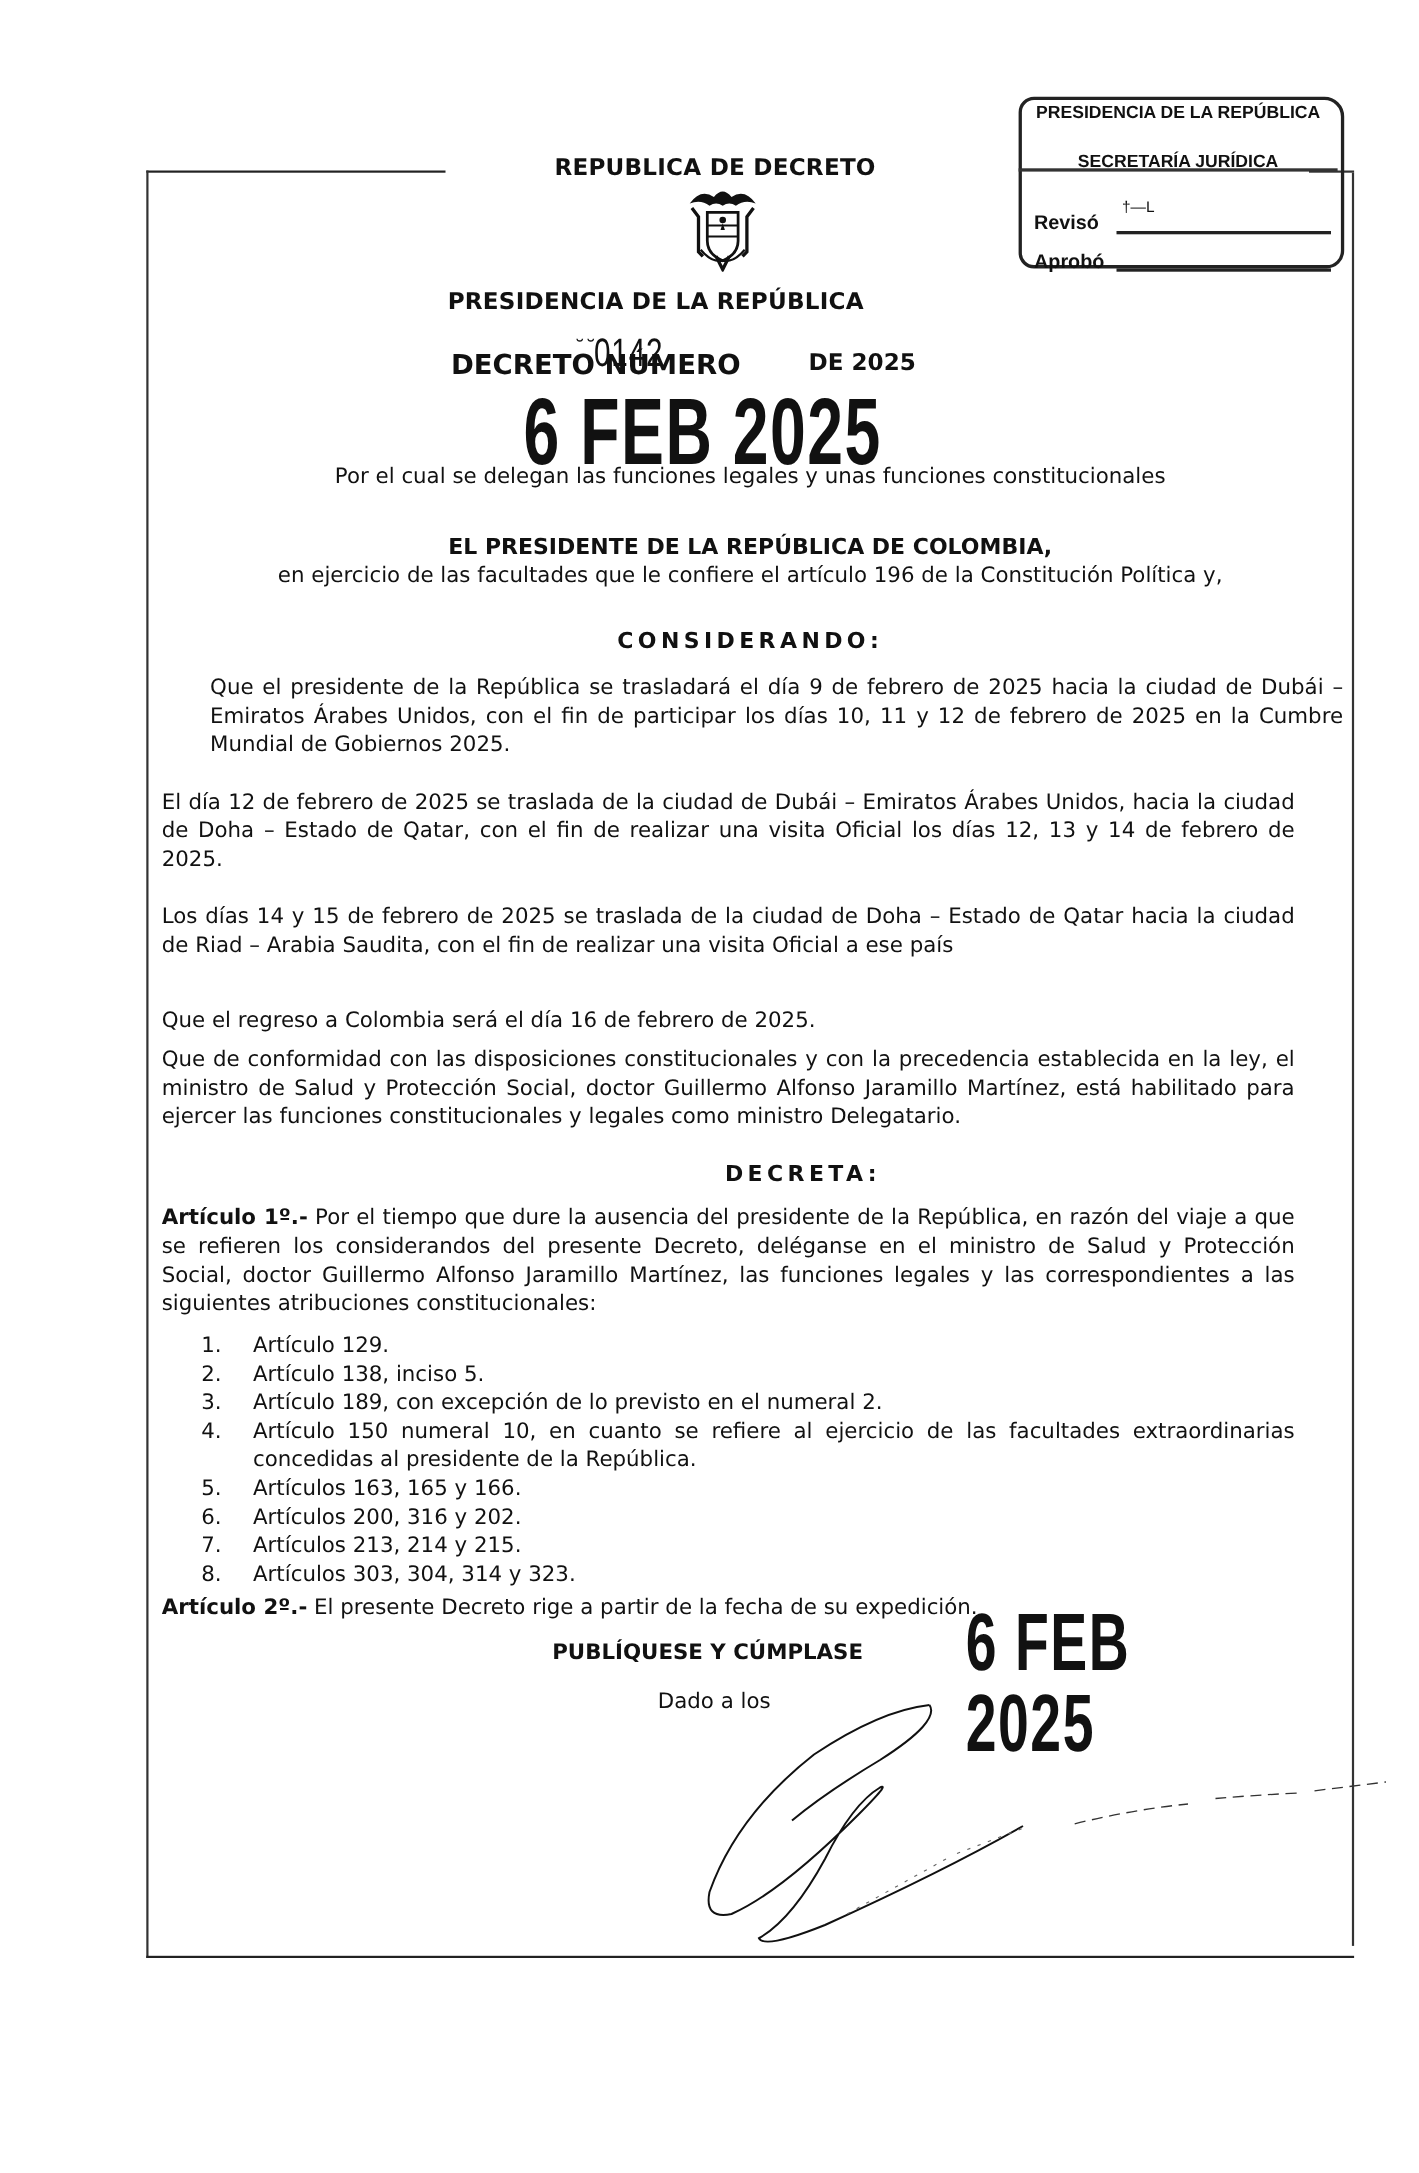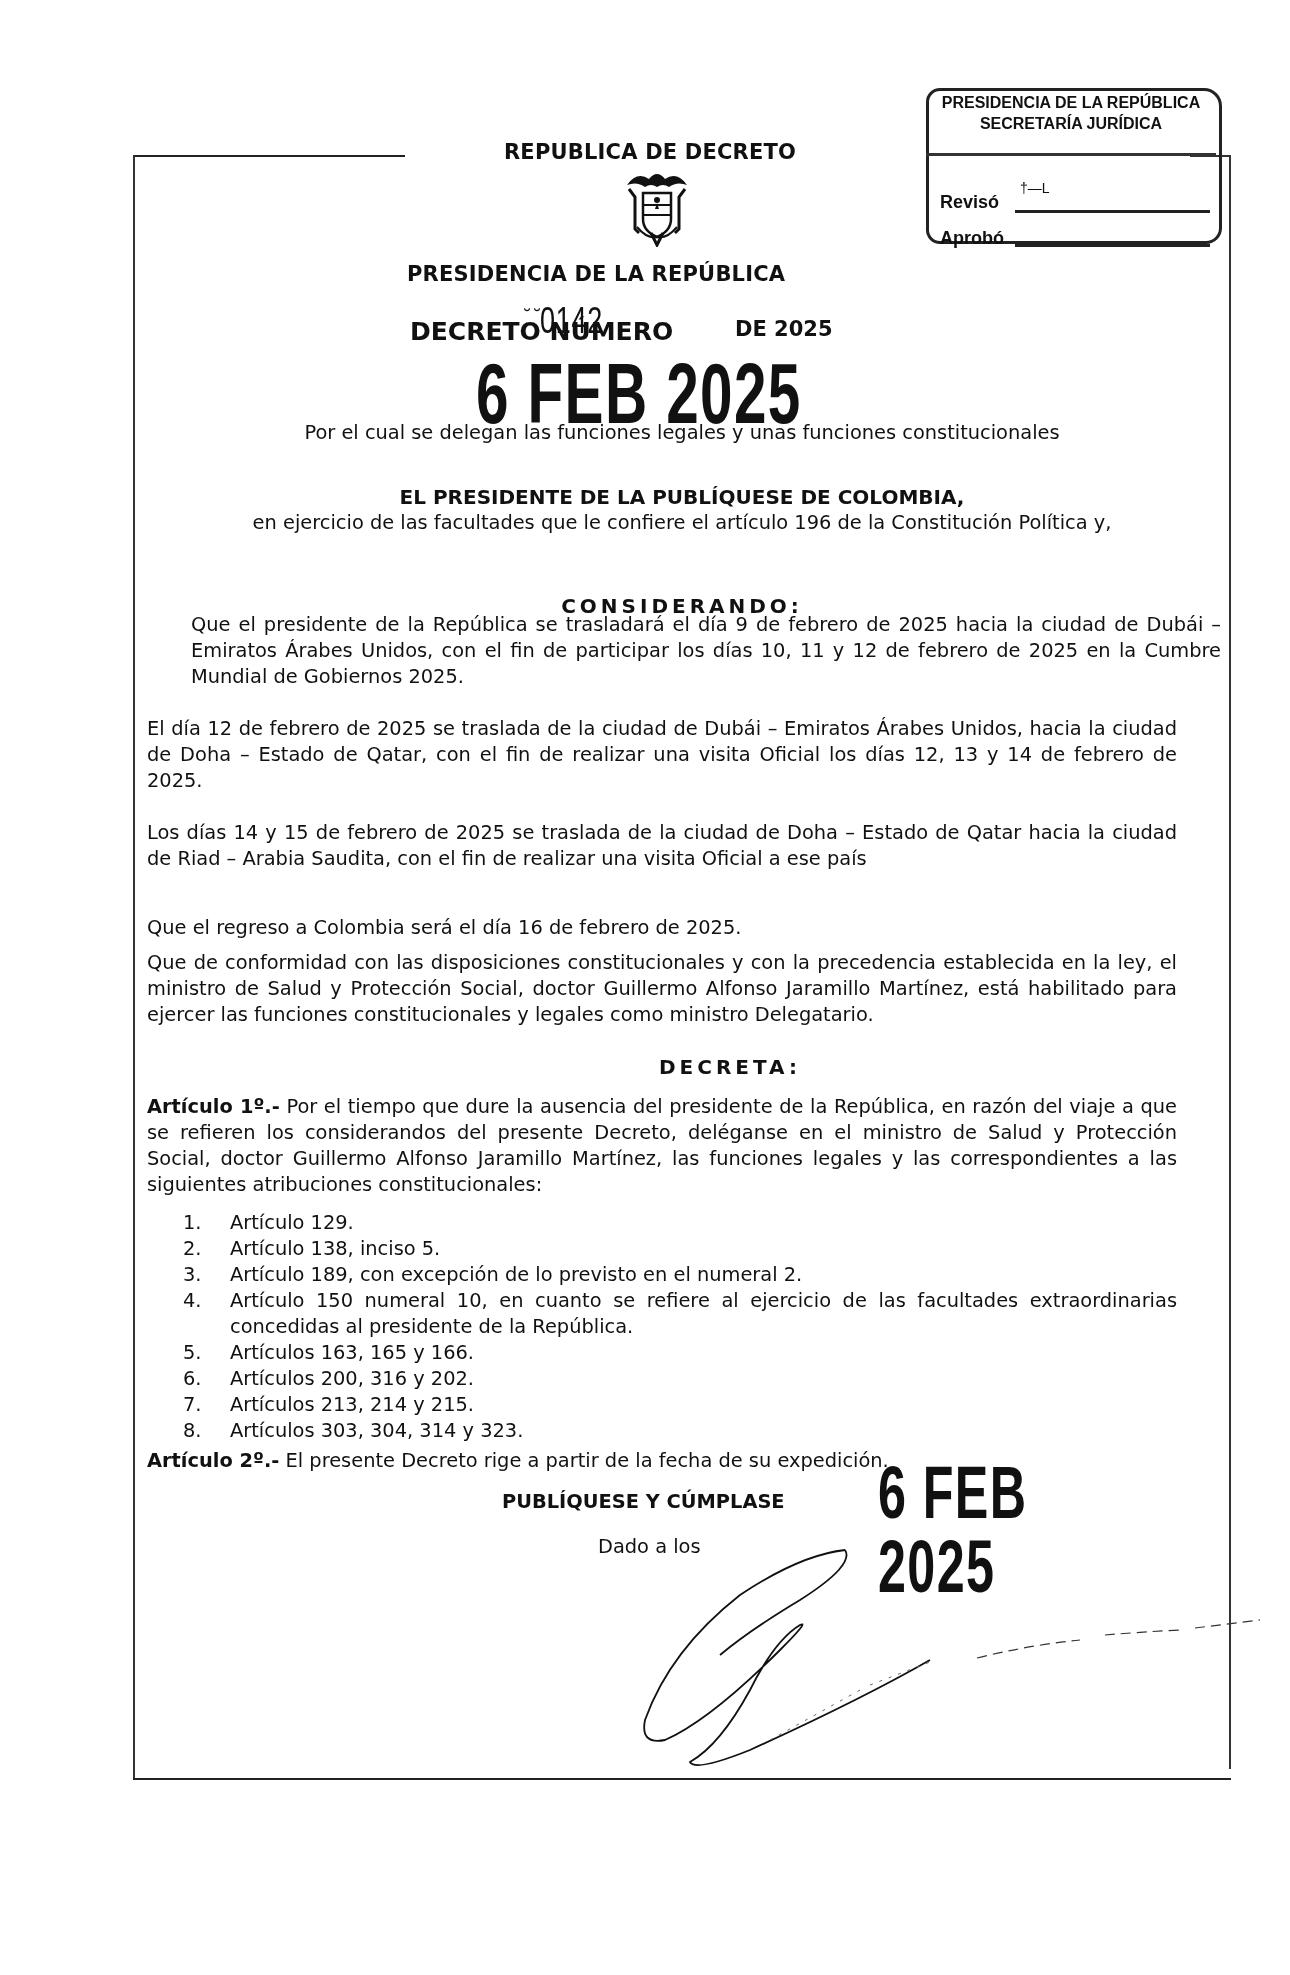--- a/index.html
+++ b/index.html
@@ -66,45 +66,45 @@
   <path d="M34 66 L40 78 L46 66" stroke="#111" stroke-width="3" fill="none"></path>
   <path d="M20 60 Q30 72 40 70 Q50 72 60 60" stroke="#111" stroke-width="2" fill="none"></path>
 </svg>
 <div class="abs header-title hdr-pres" style="left:0;width:1290px;text-align:left;">
   <span style="position:absolute;left:407px;">PRESIDENCIA DE LA REPÚBLICA</span>
 </div>
 
 <div class="abs stamp"></div>
 <div class="abs stamp-title">
   <div style="font-size:16px;">PRESIDENCIA DE LA REPÚBLICA</div>
-  <div style="font-size:16px;">SECRETARÍA JURÍDICA</div>
+  <div style="font-size:16px;margin-top:24px;">SECRETARÍA JURÍDICA</div>
 </div>
 <div class="abs stamp-line1"></div>
 <div class="abs stamp-row" style="top:192px;">
   <span>Revisó</span>
 </div>
 <div class="abs" style="left:1020px;top:180px;font-size:14px;font-family:'Liberation Sans',sans-serif;">†—L</div>
 <div class="abs stamp-underline" style="left:1015px;top:210px;width:195px;"></div>
 <div class="abs stamp-row" style="top:228px;">
   <span>Aprobó</span>
 </div>
 <div class="abs stamp-underline" style="left:1015px;top:244px;width:195px;"></div>
 
 <div class="abs decreto-line">DECRETO NÚMERO</div>
 <div class="abs decreto-num-prefix">˘˘</div>
 <div class="abs decreto-num" style="left:540px;">0142</div>
 <div class="abs de-year">DE 2025</div>
 <div class="abs date-stamp-big">6 FEB 2025</div>
 
 <div class="abs center body-text" style="top:420px;">Por el cual se delegan las funciones legales y unas funciones constitucionales</div>
 
-<div class="abs center bold" style="top:485px;font-size:20px;">EL PRESIDENTE DE LA PUBLÍQUESE DE COLOMBIA,</div>
+<div class="abs center bold" style="top:485px;font-size:20px;">EL PRESIDENTE DE LA REPÚBLICA DE COLOMBIA,</div>
 <div class="abs center body-text" style="top:510px;">en ejercicio de las facultades que le confiere el artículo 196 de la Constitución Política y,</div>
 
-<div class="abs center spaced" style="top:570px;margin-top:24px;">CONSIDERANDO:</div>
+<div class="abs center spaced" style="top:570px;">CONSIDERANDO:</div>
 <div class="abs para" style="top:612px;margin-left:44px;">Que el presidente de la República se trasladará el día 9 de febrero de 2025 hacia la ciudad de Dubái – Emiratos Árabes Unidos, con el fin de participar los días 10, 11 y 12 de febrero de 2025 en la Cumbre Mundial de Gobiernos 2025.</div>
 <div class="abs para" style="top:716px;">El día 12 de febrero de 2025 se traslada de la ciudad de Dubái – Emiratos Árabes Unidos, hacia la ciudad de Doha – Estado de Qatar, con el fin de realizar una visita Oficial los días 12, 13 y 14 de febrero de 2025.</div>
 <div class="abs para" style="top:820px;">Los días 14 y 15 de febrero de 2025 se traslada de la ciudad de Doha – Estado de Qatar hacia la ciudad de Riad – Arabia Saudita, con el fin de realizar una visita Oficial a ese país</div>
 <div class="abs para" style="top:898px;margin-top:17px;">Que el regreso a Colombia será el día 16 de febrero de 2025.</div>
 <div class="abs para" style="top:950px;">Que de conformidad con las disposiciones constitucionales y con la precedencia establecida en la ley, el ministro de Salud y Protección Social, doctor Guillermo Alfonso Jaramillo Martínez, está habilitado para ejercer las funciones constitucionales y legales como ministro Delegatario.</div>
 
 <div class="abs center spaced" style="top:1055px;padding-left:48px;">DECRETA:</div>
 
 <div class="abs para" style="top:1094px;">
   <span class="bold">Artículo 1º.-</span><span> Por el tiempo que dure la ausencia del presidente de la República, en razón del viaje a que se refieren los considerandos del presente Decreto, deléganse en el ministro de Salud y Protección Social, doctor Guillermo Alfonso Jaramillo Martínez, las funciones legales y las correspondientes a las siguientes atribuciones constitucionales:</span>

